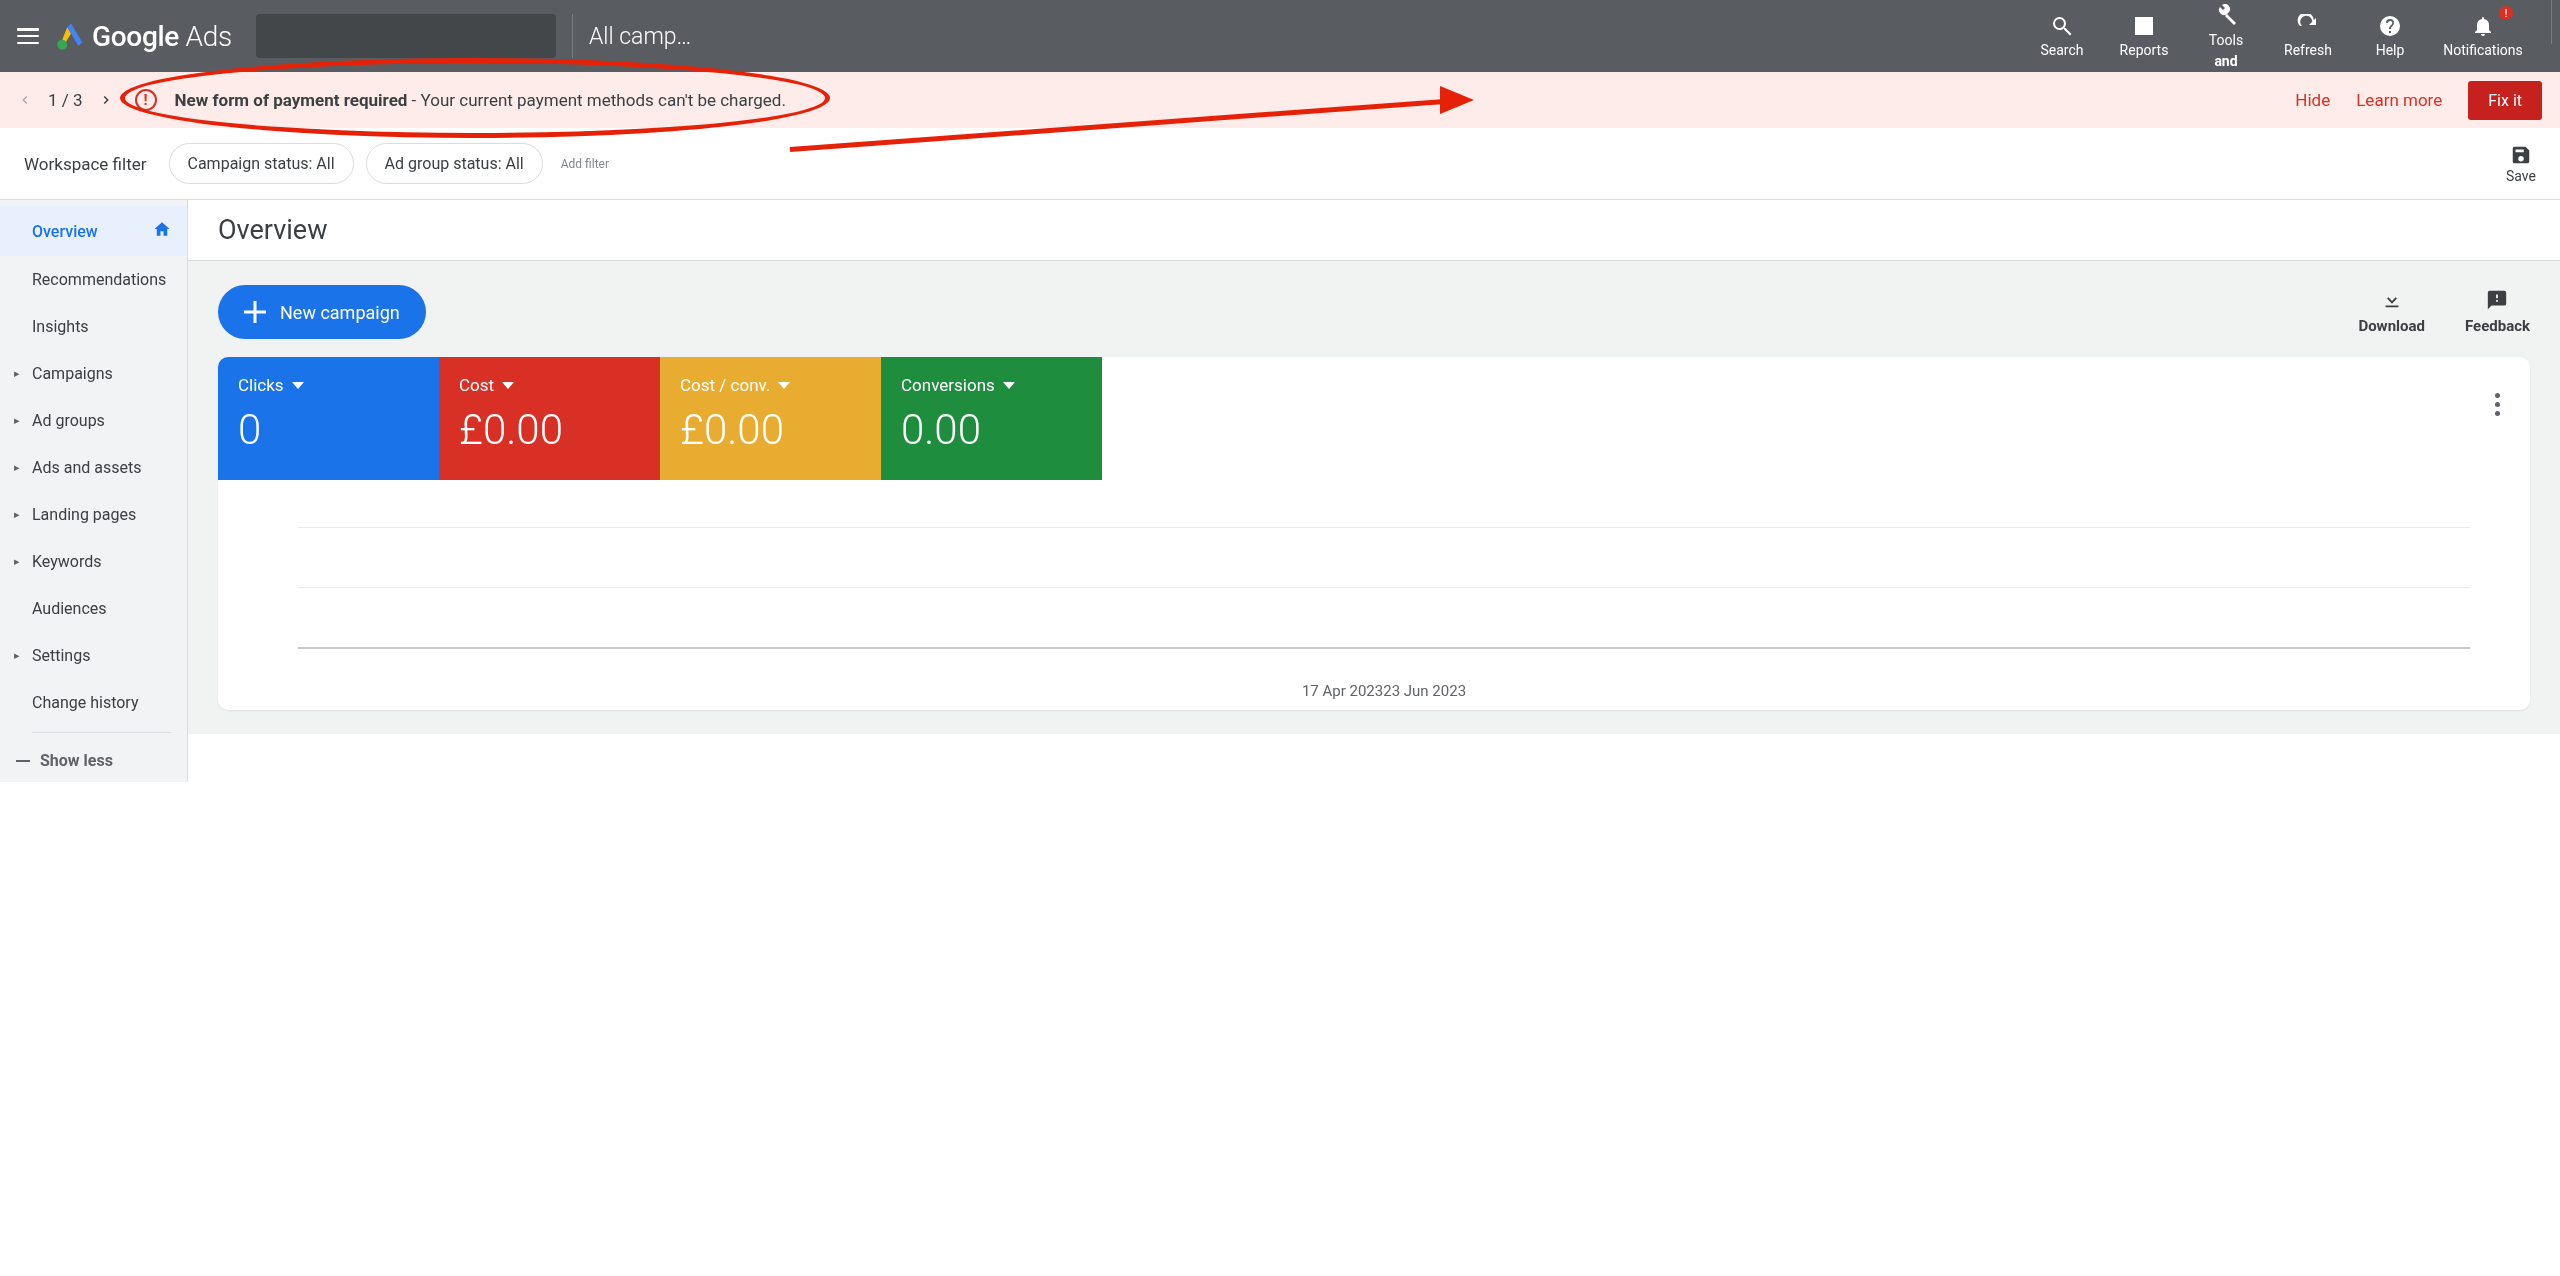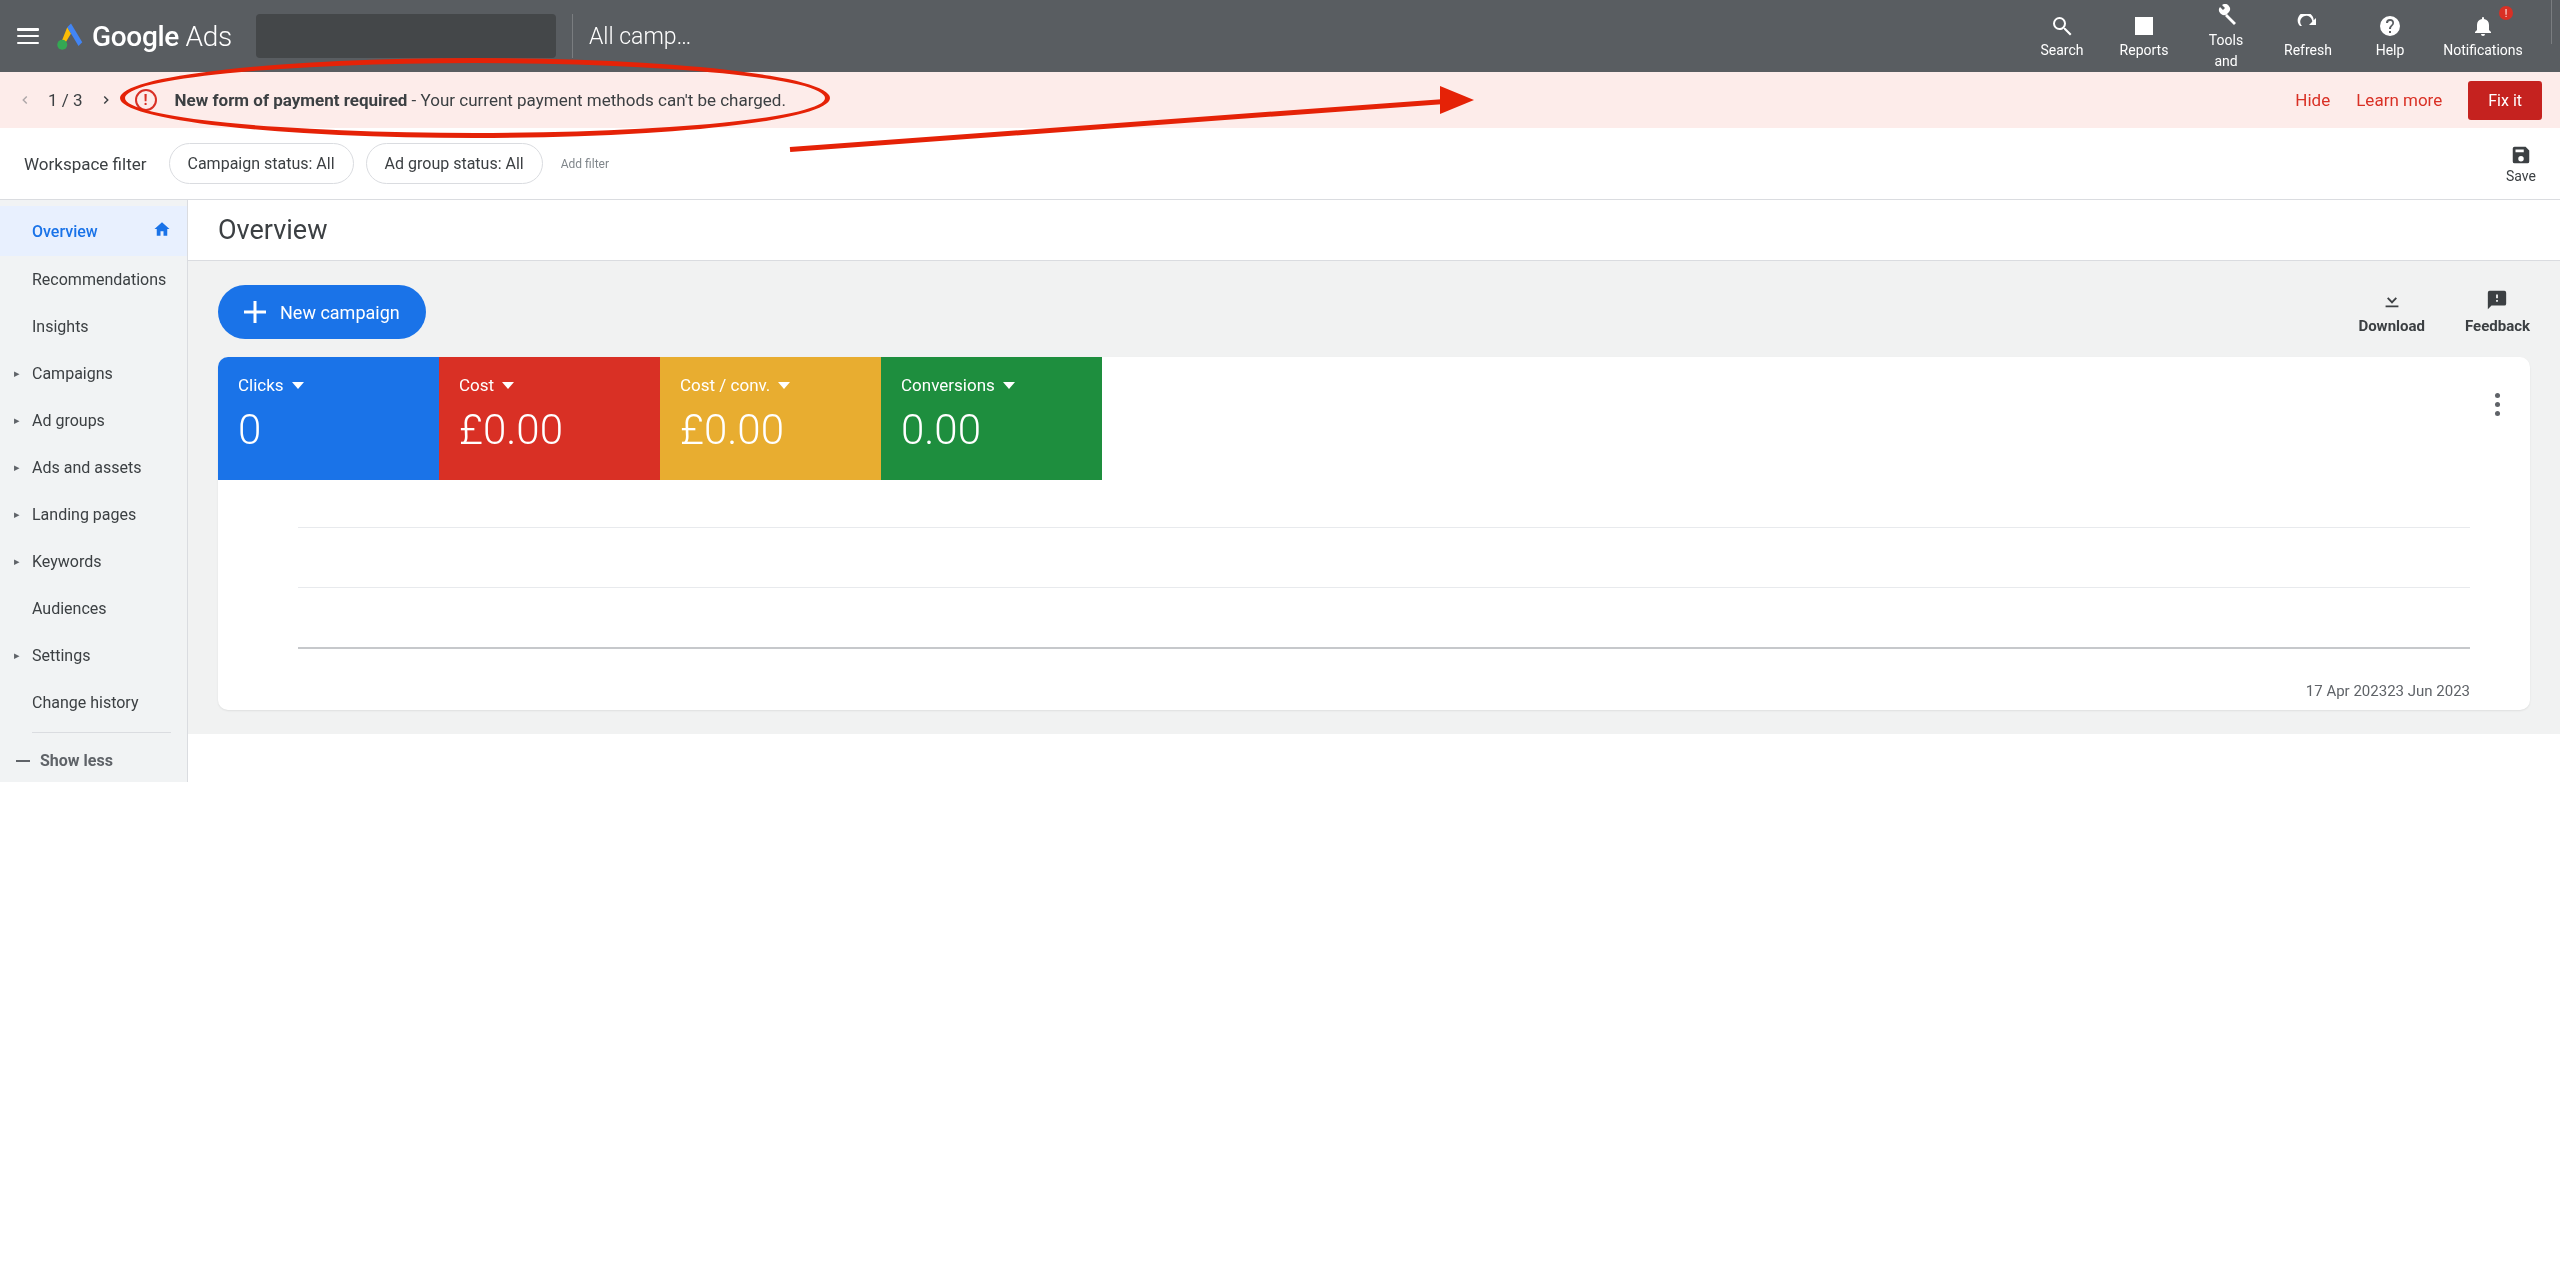--- a/index.html
+++ b/index.html
@@ -11,21 +11,21 @@
 .hamburger { width: 22px; height: 16px; display: flex; flex-direction: column; justify-content: space-between; }
 .hamburger span { height: 2.5px; background: #fff; border-radius: 1px; }
 .logo-wrap { display: flex; align-items: center; }
 .logo-ads-text { font-size: 28px; font-weight: 300; letter-spacing: -.3px; margin-left: 6px; }
 .context-pill { background: #444749; border-radius: 4px; height: 44px; width: 300px; margin-left: 24px; }
 .divider-v { width: 0; border-left: 1px solid #7a7d80; height: 44px; margin: 0 16px; }
 .context-dd { font-size: 23px; font-weight: 300; display: flex; align-items: center; }
 .top-actions { margin-left: auto; display: flex; height: 100%; }
 .top-action { display: flex; flex-direction: column; align-items: center; justify-content: center; width: 82px; font-size: 14px; cursor: pointer; position: relative; }
 .top-action svg { margin-bottom: 4px; }
-.top-action .sub { line-height: 1; margin-top: 6px; }
+.top-action .sub { line-height: 1; margin-top: 6px; font-weight: bold; }
 .notif-badge { position: absolute; top: 6px; right: 22px; width: 14px; height: 14px; background: #d93025; border-radius: 50%; font-size: 10px; display:flex; align-items:center; justify-content:center;}
 
 
 .alert { background: #fdecea; height: 56px; display: flex; align-items: center; padding: 0 18px; position: relative; }
 .alert-nav { display: flex; align-items: center; gap: 8px; color: #5f6368; }
 .alert-counter { font-size: 17px; margin: 0 8px; color: #3c4043; }
 .alert-icon { width: 22px; height: 22px; border: 2px solid #d93025; border-radius: 50%; display:flex; align-items:center; justify-content:center; color:#d93025; font-weight:700; font-size: 15px; margin: 0 18px 0 22px; }
 .alert-text { font-size: 17px; color:#3c4043; }
 .alert-text b { font-weight: 700; }
 .alert-actions { margin-left: auto; display: flex; align-items: center; gap: 26px; }
@@ -91,21 +91,21 @@
 .tri-down { width:0; height:0; border-left:6px solid transparent; border-right:6px solid transparent; border-top:7px solid #fff; }
 .tri-down.dark { border-top-color:#3c4043; }
 .metric-value { font-size:42px; font-weight:300; margin-top:10px; }
 .card-menu { position:absolute; right: 30px; top: 36px; display:flex; flex-direction:column; gap:4px; cursor:pointer;}
 .card-menu span { width:5px; height:5px; background:#5f6368; border-radius:50%;}
 
 .chart-area { height: 230px; padding: 18px 60px 10px 80px;}
 .gridlines { height: 180px; display:flex; flex-direction:column; justify-content: space-around;}
 .gridlines .gl { border-top: 1px solid #e8eaed; }
 .gridlines .gl.solid { border-top: 2px solid #c6c8cb;}
-.date-axis { display:flex; justify-content: flex-end; font-size:15px; color:#5f6368; margin-top:4px;}
+.date-axis { display:flex; justify-content: center; font-size:15px; color:#5f6368; margin-top:4px;}
 
 svg.icon { fill: currentColor; }
 </style>
 </head>
 <body>
 
 <div class="topbar">
   <div class="menu-btn">
     <div class="hamburger">
         <span></span>

